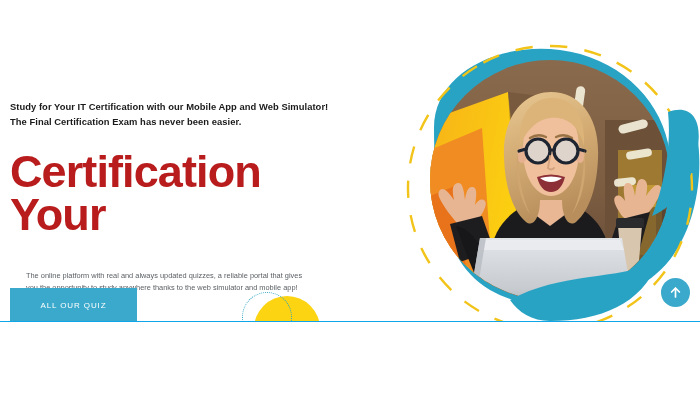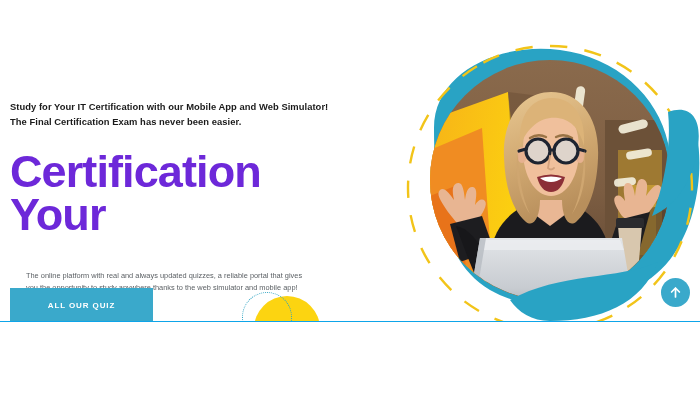--- a/index.html
+++ b/index.html
@@ -43,46 +43,46 @@
     letter-spacing: 0.05px;
     margin: 0;
   }
 
   #headline {
     margin: 0;
     padding-top: 21px;
     font-size: 45px;
     line-height: 0.96;
     font-weight: bold;
-    color: #6d28d9;
+    color: #b91c1c;
     letter-spacing: -0.9px;
   }
   #headline .line { display: block; }
 
   #subcopy {
     margin: 16px;
     padding-top: 17px;
     font-size: 7.4px;
     line-height: 1.75;
     color: #5a5f63;
     max-width: 300px;
   }
 
   #cta-button {
     position: absolute;
     left: 0px;
     top: 188px;
-    width: 143px;
+    width: 127px;
     height: 34px;
     background: #3aa9cb;
     border: none;
     color: #ffffff;
     font-family: "Liberation Sans", sans-serif;
     font-size: 8px;
-    font-weight: bold;
+    font-weight: normal;
     letter-spacing: 0.9px;
     cursor: pointer;
     display: flex;
     align-items: center;
     justify-content: center;
   }
 
   
   #yellow-circle {
     position: absolute;

